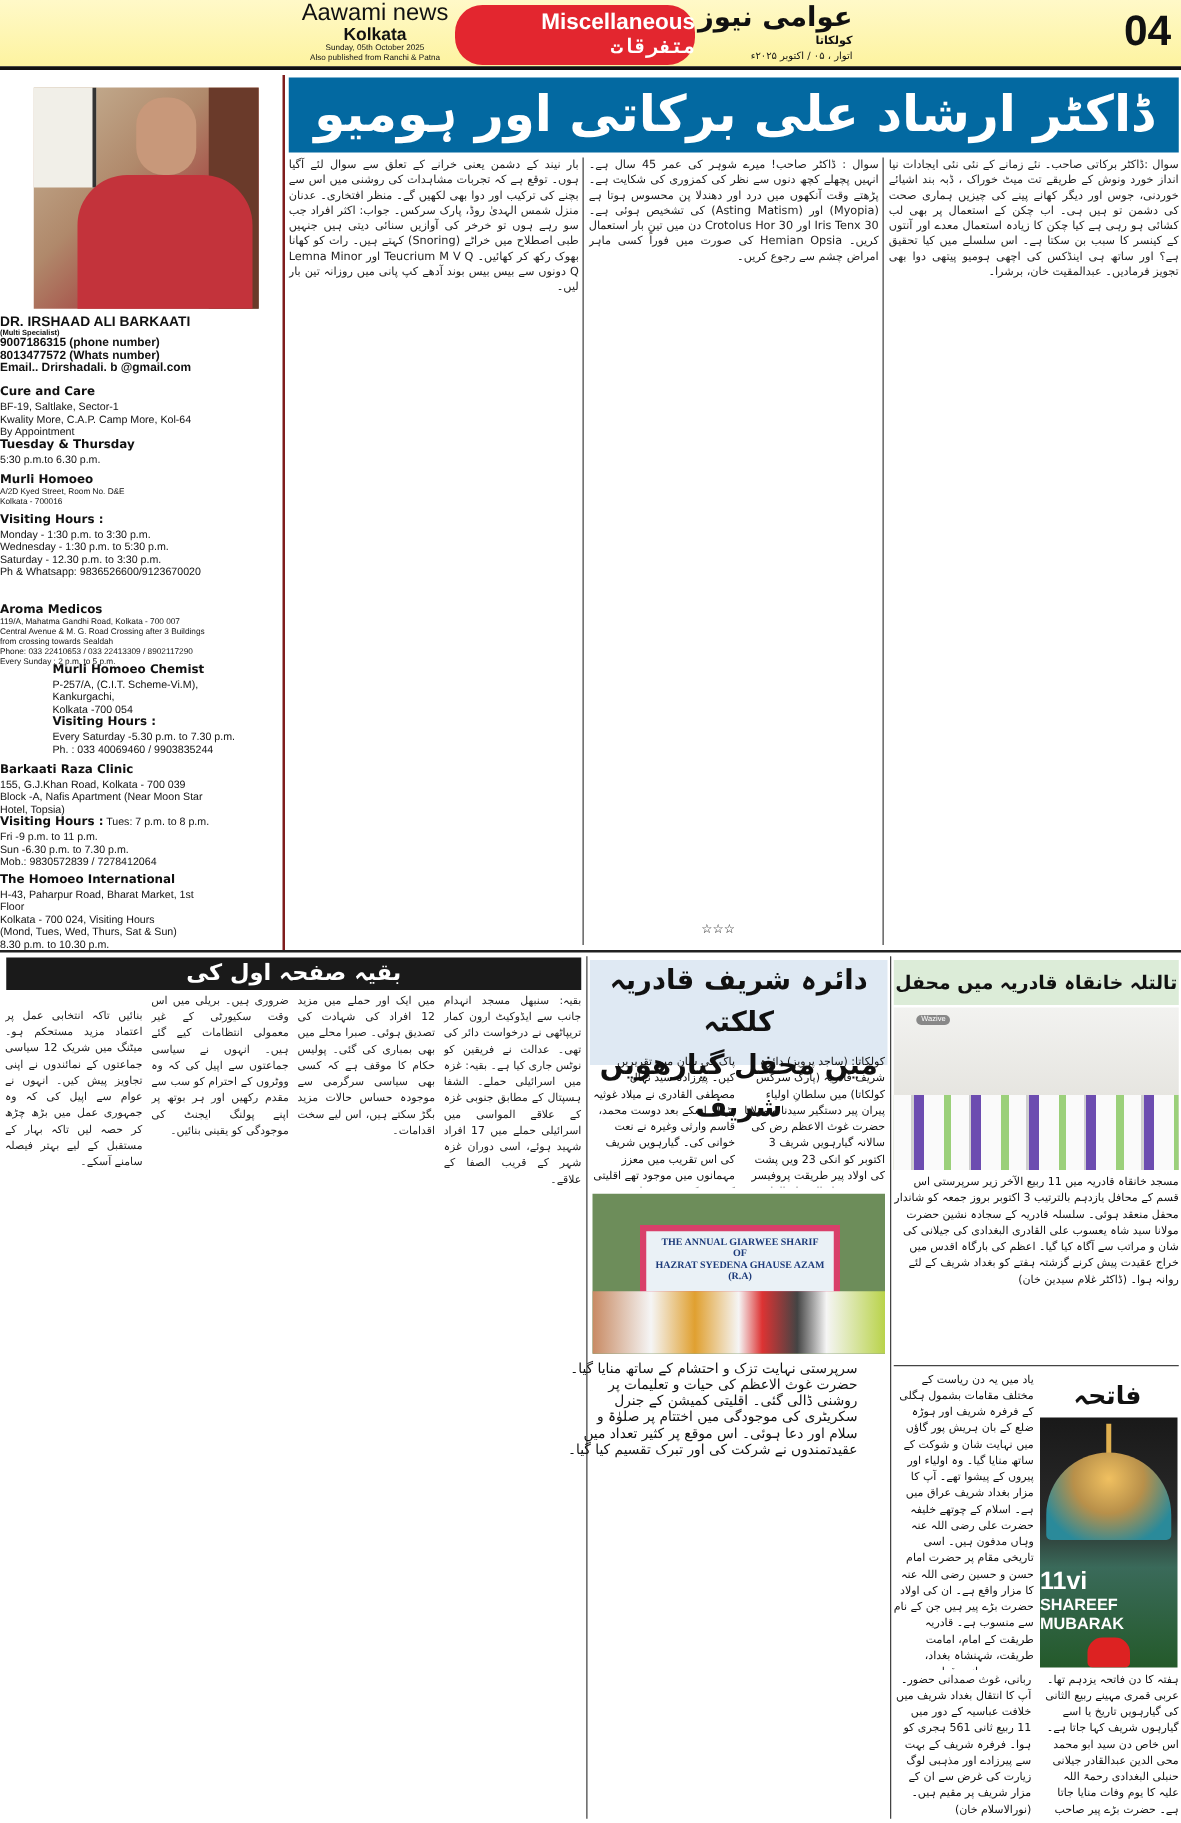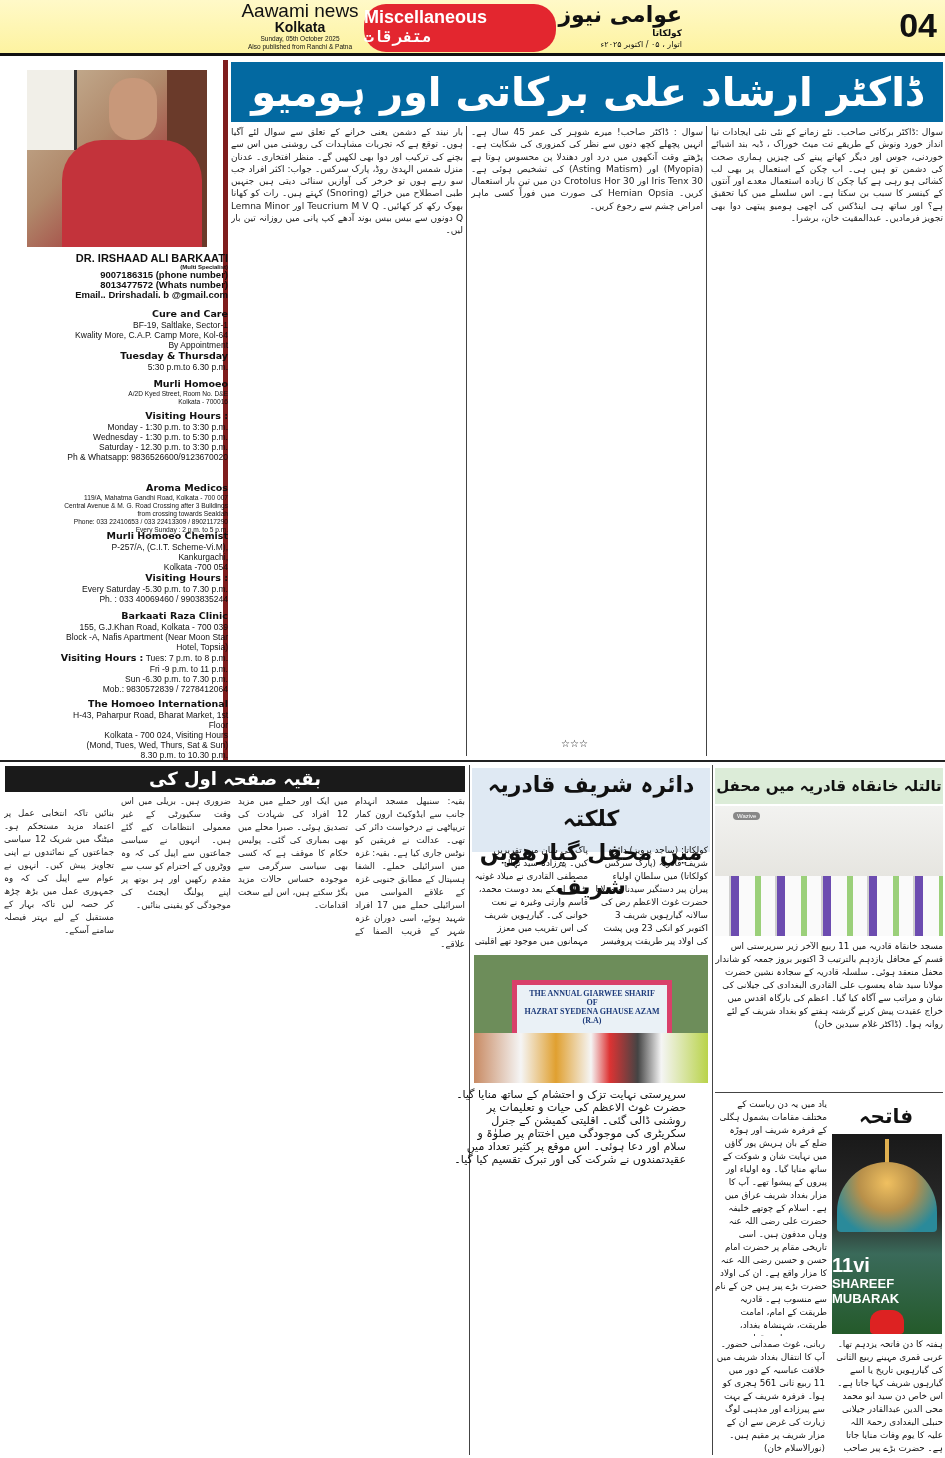--- a/index.html
+++ b/index.html
@@ -2,30 +2,30 @@
 <html><head>
 <meta charset="utf-8">
 <style>
   * { box-sizing: border-box; margin: 0; padding: 0; }
   body { width: 945px; height: 1458px; background: #ffffff; font-family: "DejaVu Sans", sans-serif; color: #111; overflow: hidden; position: relative; }
   .masthead { position: absolute; left: 0; top: 0; width: 945px; height: 56px; background: linear-gradient(180deg, #fff9c8 0%, #fdf3a0 100%); border-bottom: 3px solid #111; }
   .mh-en { position: absolute; left: 235px; top: 2px; width: 130px; text-align: center; }
   .mh-en .t1 { font-family: "Liberation Sans", sans-serif; font-size: 19px; line-height: 18px; }
   .mh-en .t2 { font-family: "Liberation Sans", sans-serif; font-size: 14px; font-weight: bold; line-height: 15px; }
   .mh-en .t3 { font-family: "Liberation Sans", sans-serif; font-size: 6.5px; line-height: 8px; }
-  .mh-badge { position: absolute; left: 364px; top: 4px; width: 192px; height: 48px; background: #e3262f; border-radius: 22px; color: #fff; text-align: left; }
+  .mh-badge { position: absolute; left: 364px; top: 4px; width: 192px; height: 48px; background: #e3262f; border-radius: 22px; color: #fff; text-align: right; }
   .mh-badge .b1 { font-family: "Liberation Sans", sans-serif; font-weight: bold; font-size: 18px; line-height: 22px; padding-top: 2px; }
   .mh-badge .b2 { font-family: Liberation Mono, monospace; font-weight: bold; font-size: 16px; line-height: 20px; }
   .mh-ur { position: absolute; left: 552px; top: 2px; width: 130px; text-align: right; direction: rtl; }
   .mh-ur .u1 { font-size: 22px; font-weight: bold; line-height: 26px; }
   .mh-ur .u2 { font-size: 9px; line-height: 11px; font-weight: bold; }
   .mh-ur .u3 { font-size: 8px; line-height: 11px; }
   .mh-page { position: absolute; right: 8px; top: 6px; font-family: "Liberation Sans", sans-serif; font-weight: bold; font-size: 34px; }
 
-  .sidebar { position: absolute; left: 0; top: 60px; width: 228px; height: 700px; border-right: 5px solid #7f1d1d; text-align: right; font-family: "Liberation Sans", sans-serif; }
+  .sidebar { position: absolute; left: 0; top: 60px; width: 228px; height: 700px; border-right: 2px solid #7f1d1d; text-align: left; font-family: "Liberation Sans", sans-serif; }
   .photo { position: absolute; left: 27px; top: 10px; width: 180px; height: 177px; background: linear-gradient(135deg,#c9b79a 0%,#b0896b 40%,#a33e3e 70%,#6a4a3a 100%); overflow:hidden; }
   .photo .board { position:absolute; left:0; top:0; width:50px; height:80px; background:#f1efe8; border-right:3px solid #333; }
   .photo .wall { position:absolute; right:0; top:0; width:40px; height:177px; background:#6a3a2a; }
   .photo .shirt { position:absolute; left:35px; top:70px; width:140px; height:110px; background:#c3333b; border-radius:40px 40px 0 0; }
   .photo .head { position:absolute; left:82px; top:8px; width:48px; height:62px; background:#c8987a; border-radius:22px; }
   .dr-name { position:absolute; top:192px; left:0; width:228px; font-weight:bold; font-size:11px; }
   .dr-line { font-size: 9.5px; line-height: 10px; }
   .dr-sub { font-size: 6px; font-weight: bold; }
   .sb-block { position: absolute; left: 0; width: 228px; }
   .sb-h { font-family: "DejaVu Sans", sans-serif; font-weight: bold; font-size: 9.5px; line-height: 12px; }

